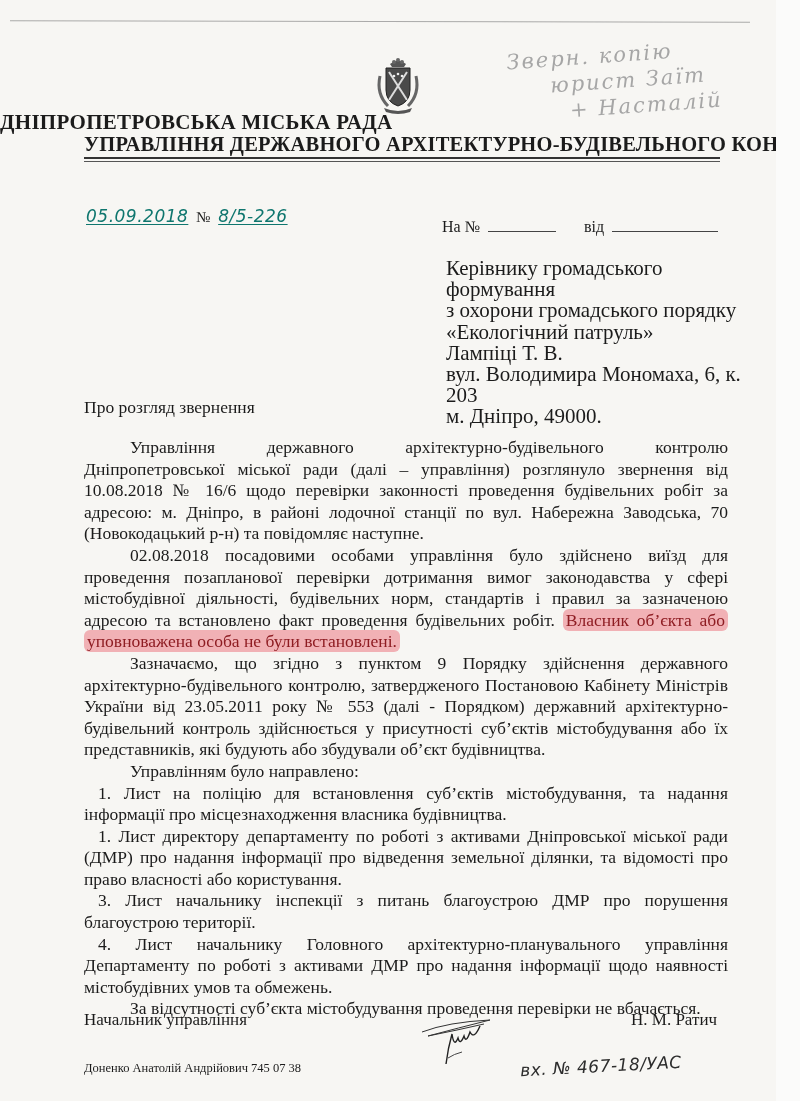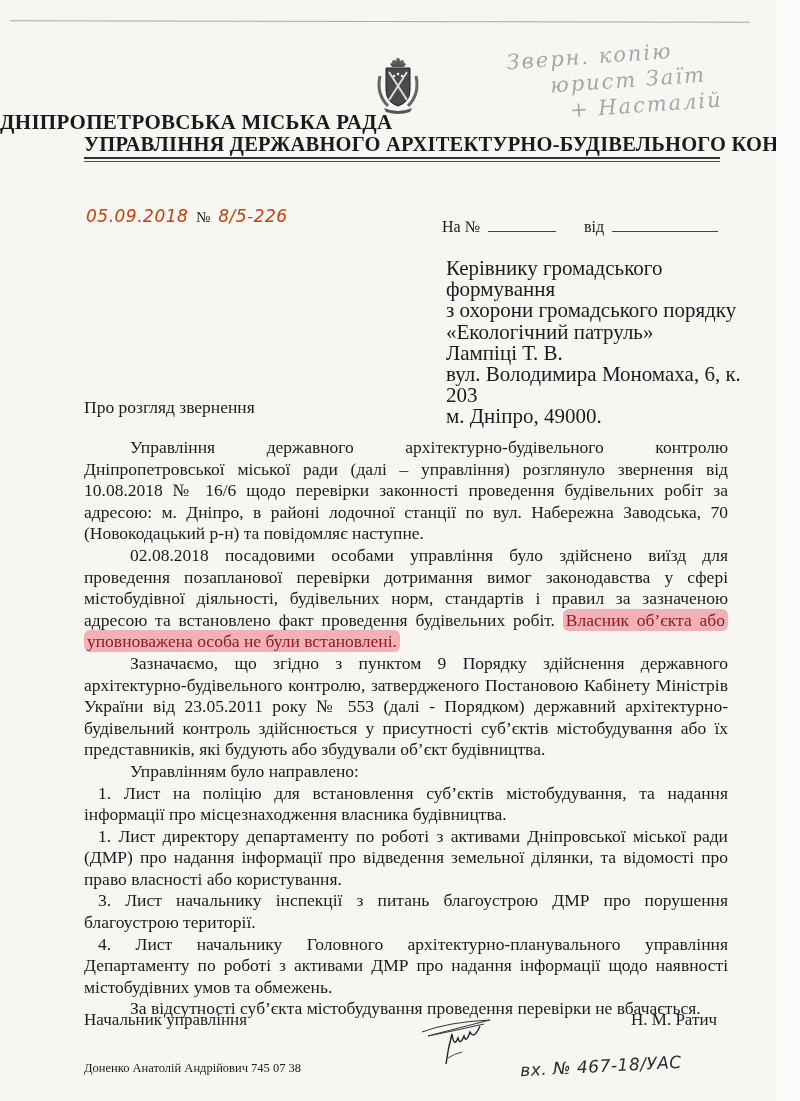--- a/index.html
+++ b/index.html
@@ -47,21 +47,21 @@
   .rule-thin { position: absolute; left: 84px; top: 161px; width: 636px; height: 1px; background: #555; }
   .contacts {
     position: absolute; left: 0; top: 174px; width: 776px; text-align: center;
     font-size: 14px; line-height: 16px;
   }
   .outgoing {
     position: absolute; left: 86px; top: 206px; font-size: 15px; white-space: nowrap;
   }
   .hw {
     font-family: "DejaVu Sans", sans-serif; font-style: italic; font-size: 17px;
-    color: #c2410c; text-underline-offset: 2px;
+    color: #0f766e; text-decoration: underline; text-underline-offset: 2px;
     letter-spacing: .5px;
   }
   .outgoing .no { margin: 0 4px; }
   .incoming {
     position: absolute; left: 442px; top: 218px; font-size: 16px; white-space: nowrap;
   }
   .blank { display: inline-block; border-bottom: 1px solid #444; vertical-align: baseline; height: 12px; }
   .incoming .b1 { width: 68px; margin: 0 24px 0 4px; }
   .incoming .b2 { width: 106px; margin-left: 4px; }
   .recipient {

